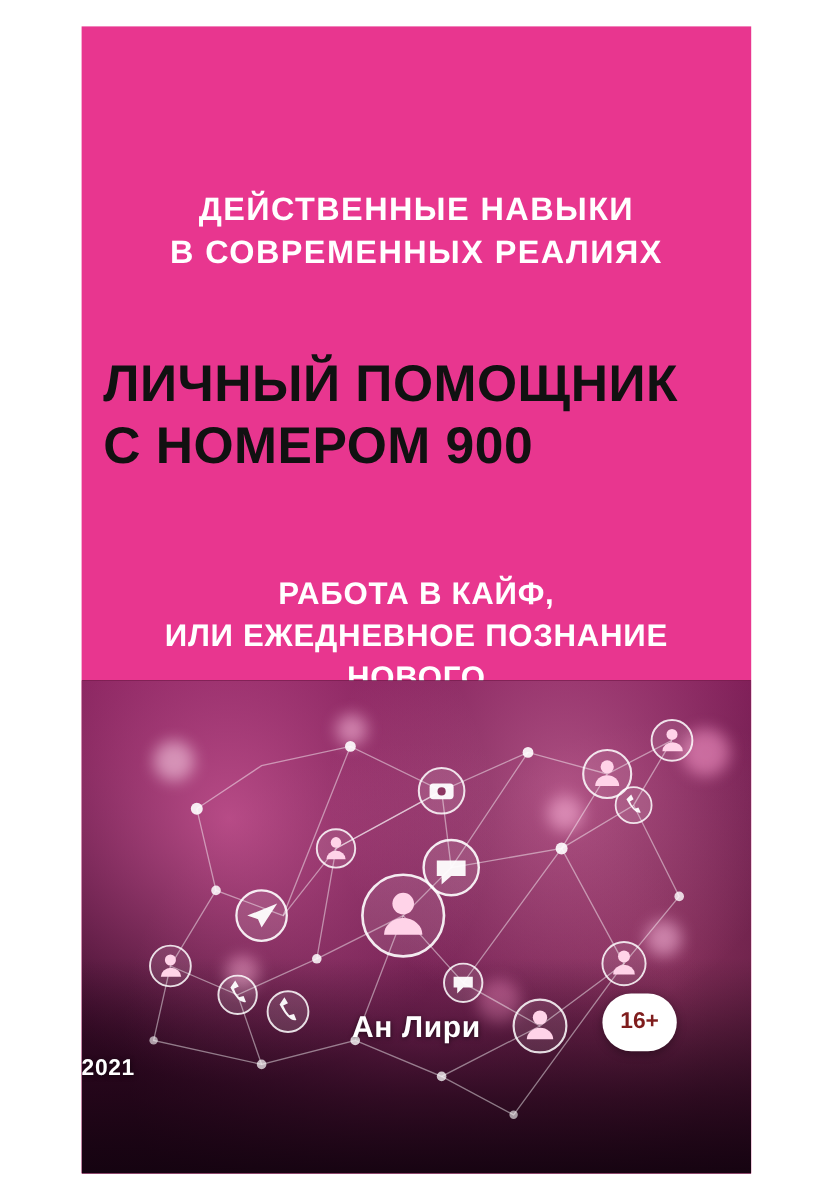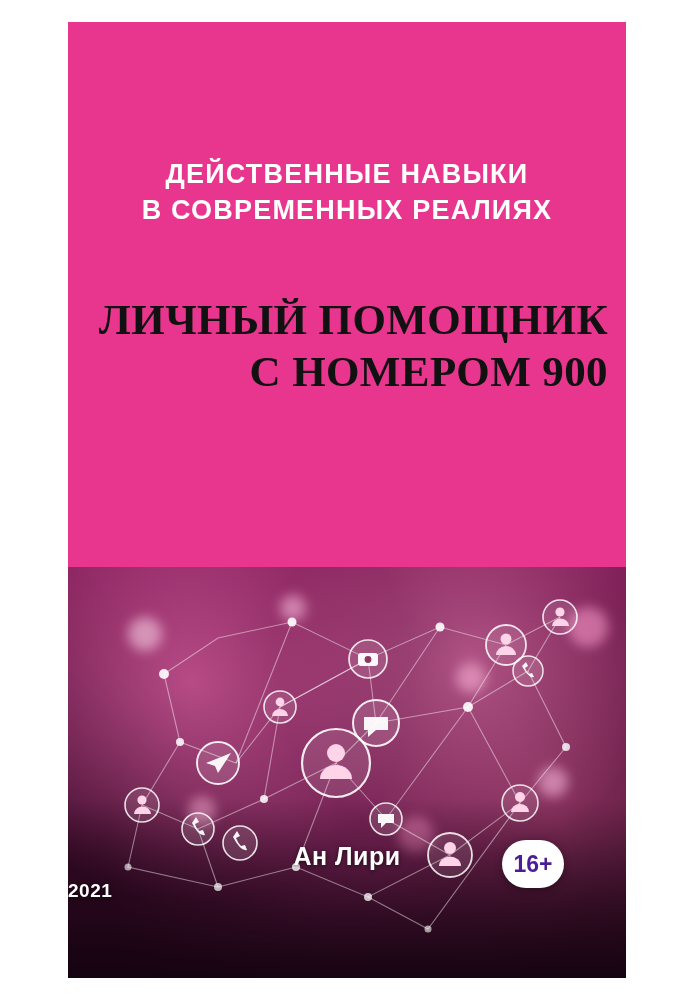--- a/index.html
+++ b/index.html
@@ -40,30 +40,29 @@
     text-transform: uppercase;
     padding: 0 26px;
     box-sizing: border-box;
   }
 
   .title {
     position: absolute;
     left: 0;
     right: 0;
     top: 272px;
-    text-align: right;
+    text-align: left;
     color: #111111;
     font-size: 43px;
     line-height: 1.22;
     font-weight: 800;
     letter-spacing: 0.4px;
     text-transform: uppercase;
     padding: 0 18px;
     box-sizing: border-box;
-    font-family: Liberation Serif, serif;
   }
 
   .subtitle {
     position: absolute;
     left: 0;
     right: 0;
     top: 455px;
     text-align: center;
     color: #ffffff;
     font-size: 26px;
@@ -144,40 +143,41 @@
   }
 
   .age-badge {
     position: absolute;
     left: 434px;
     top: 806px;
     width: 62px;
     height: 48px;
     border-radius: 26px;
     background: #ffffff;
-    color: #4c1d95;
-    font-size: 23px;
+    color: #7f1d1d;
+    font-size: 19px;
     font-weight: 800;
     display: flex;
     align-items: center;
     justify-content: center;
     box-shadow: 0 2px 8px rgba(0,0,0,.35);
-    margin-top: 12px;
   }
 </style>
 </head>
 <body>
 
 <div class="cover">
 
   <div class="kicker" style="white-space: pre-line;">ДЕЙСТВЕННЫЕ НАВЫКИ
 В СОВРЕМЕННЫХ РЕАЛИЯХ</div>
 
   <div class="title">ЛИЧНЫЙ ПОМОЩНИК С НОМЕРОМ 900</div>
 
+  <div class="subtitle" style="white-space: pre-line;">РАБОТА В КАЙФ,
+ИЛИ ЕЖЕДНЕВНОЕ ПОЗНАНИЕ НОВОГО</div>
 
   <div class="photo">
     <div class="photo-bg"></div>
 
     <div class="blur-dot" style="left:60px; top:50px; width:34px; height:34px; background:#ffd9ec;"></div>
     <div class="blur-dot" style="left:212px; top:28px; width:26px; height:26px; background:#ffc3e2;"></div>
     <div class="blur-dot" style="left:388px; top:96px; width:30px; height:30px; background:#ffb9dd;"></div>
     <div class="blur-dot" style="left:500px; top:40px; width:40px; height:40px; background:#ff9fd0;"></div>
     <div class="blur-dot" style="left:120px; top:230px; width:28px; height:28px; background:#ffaed6;"></div>
     <div class="blur-dot" style="left:330px; top:250px; width:36px; height:36px; background:#ff8fc8;"></div>

